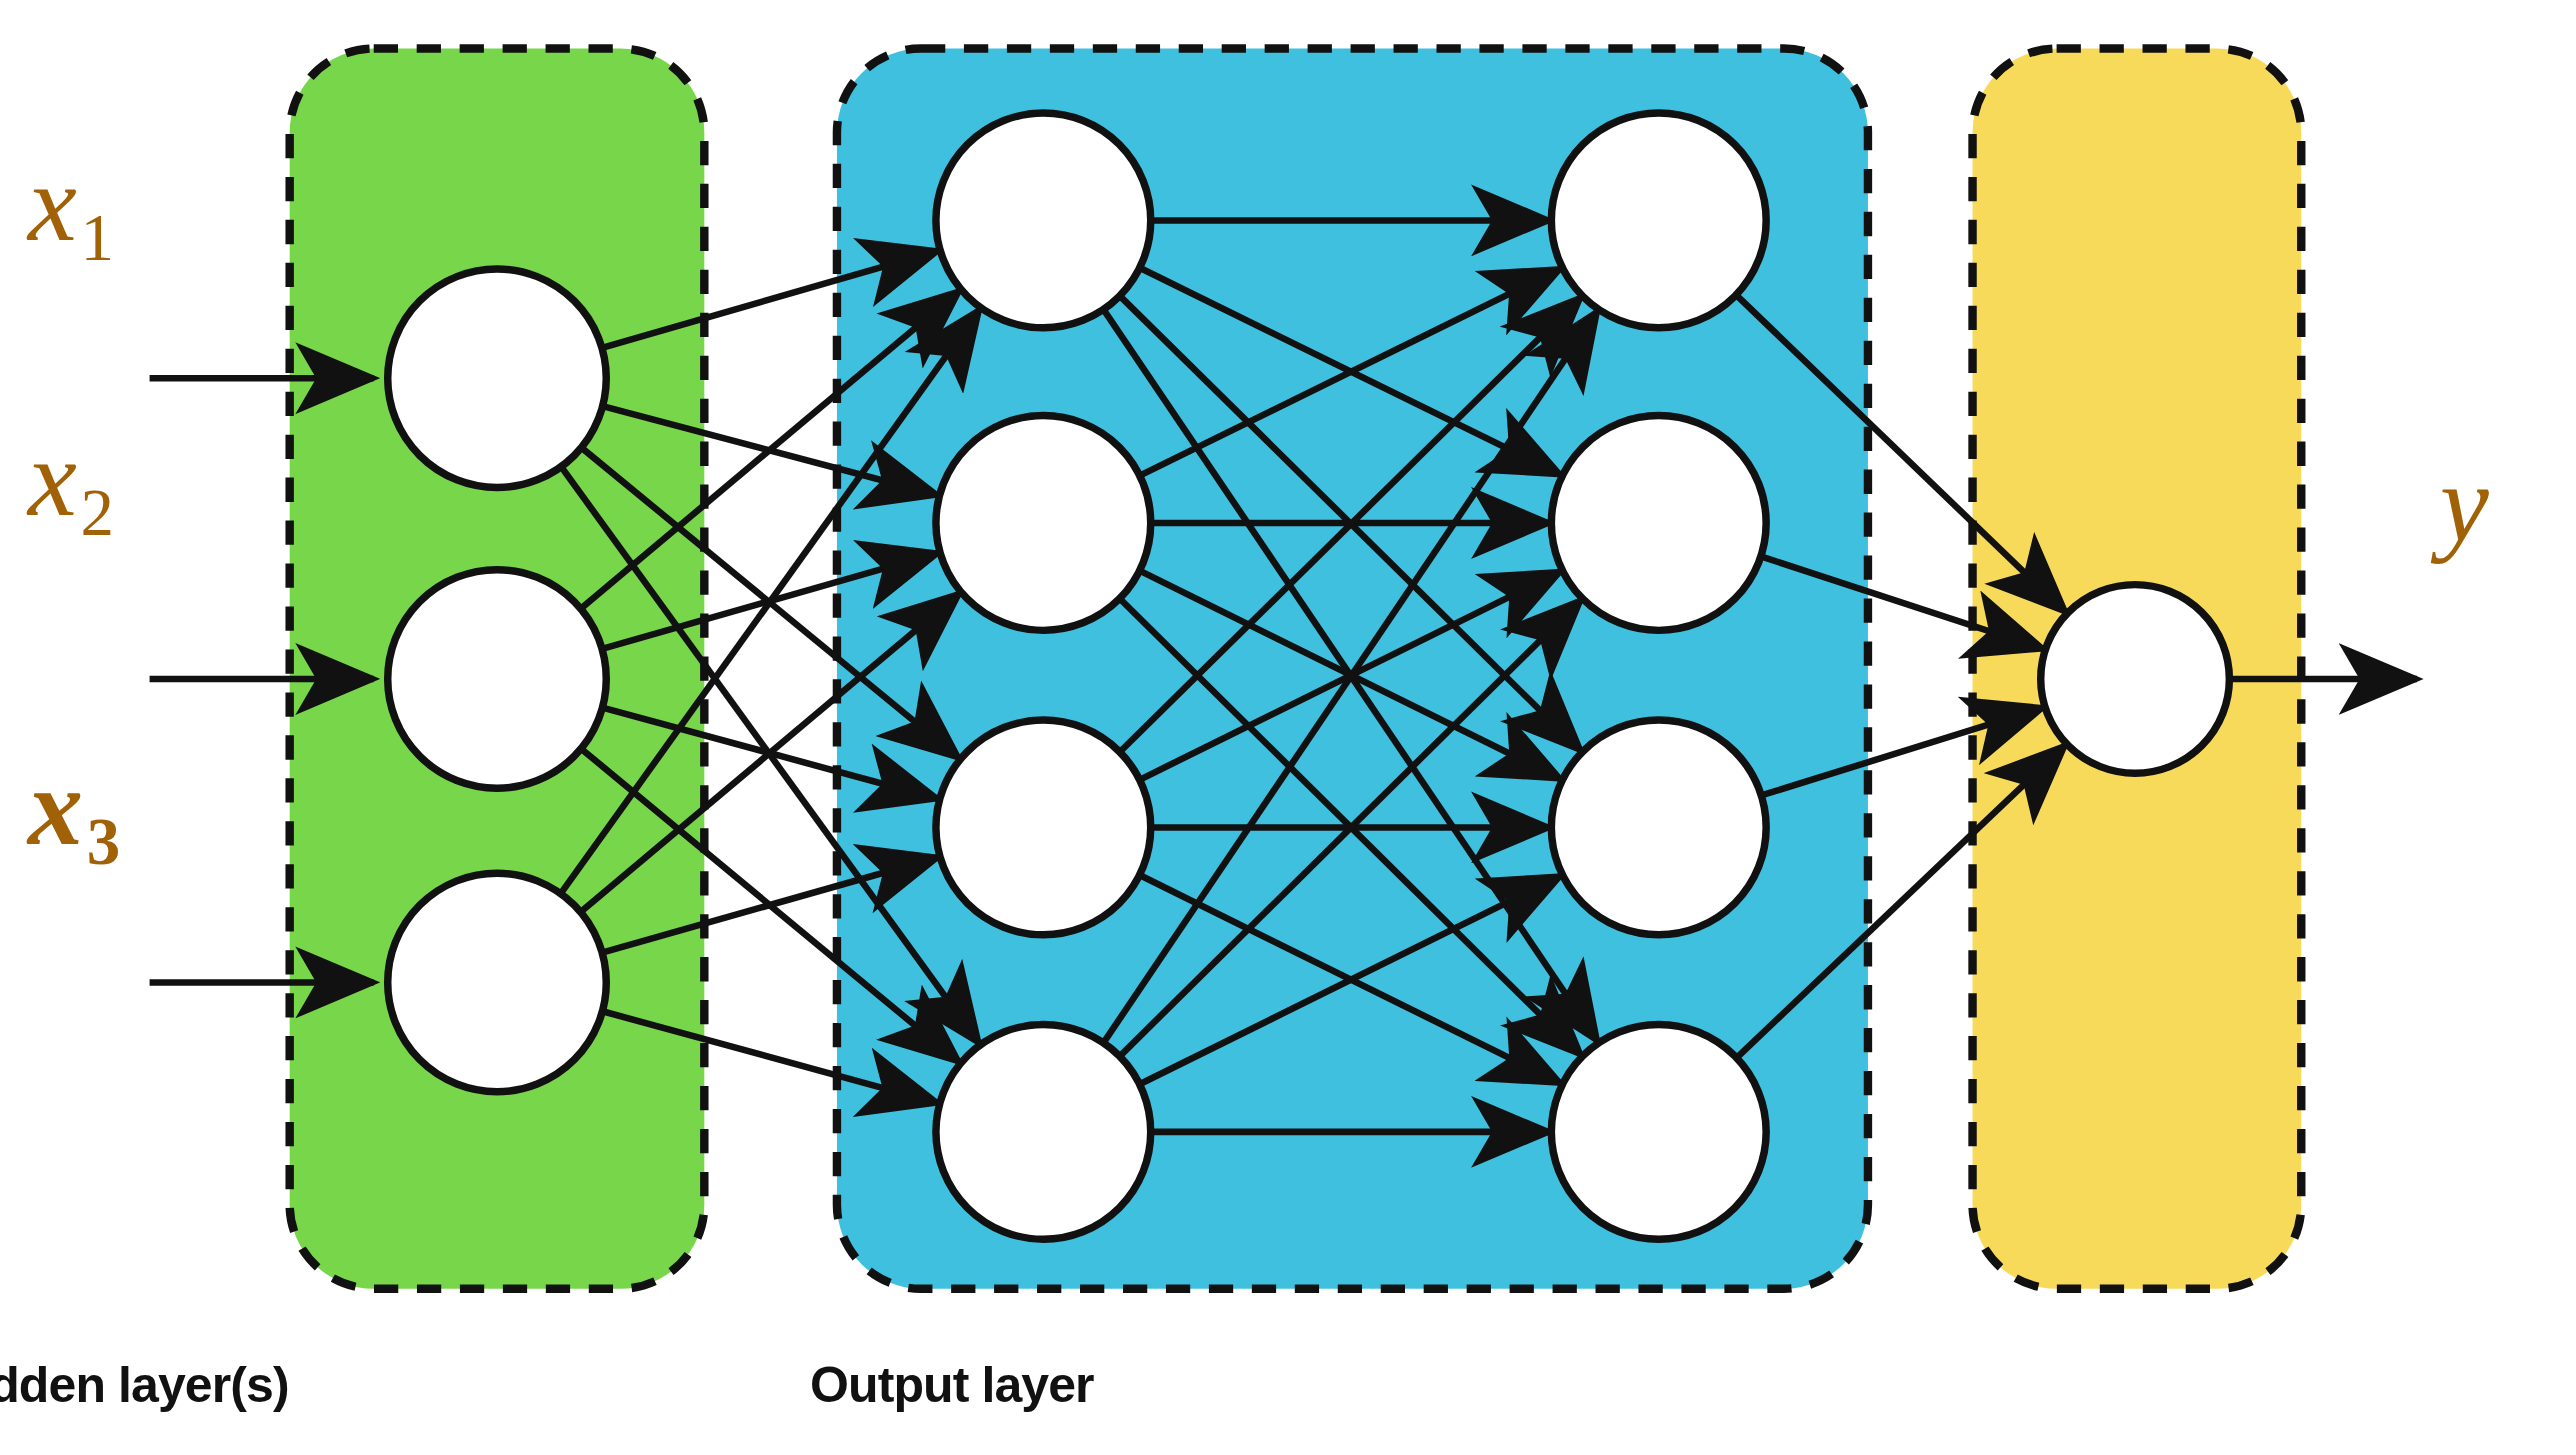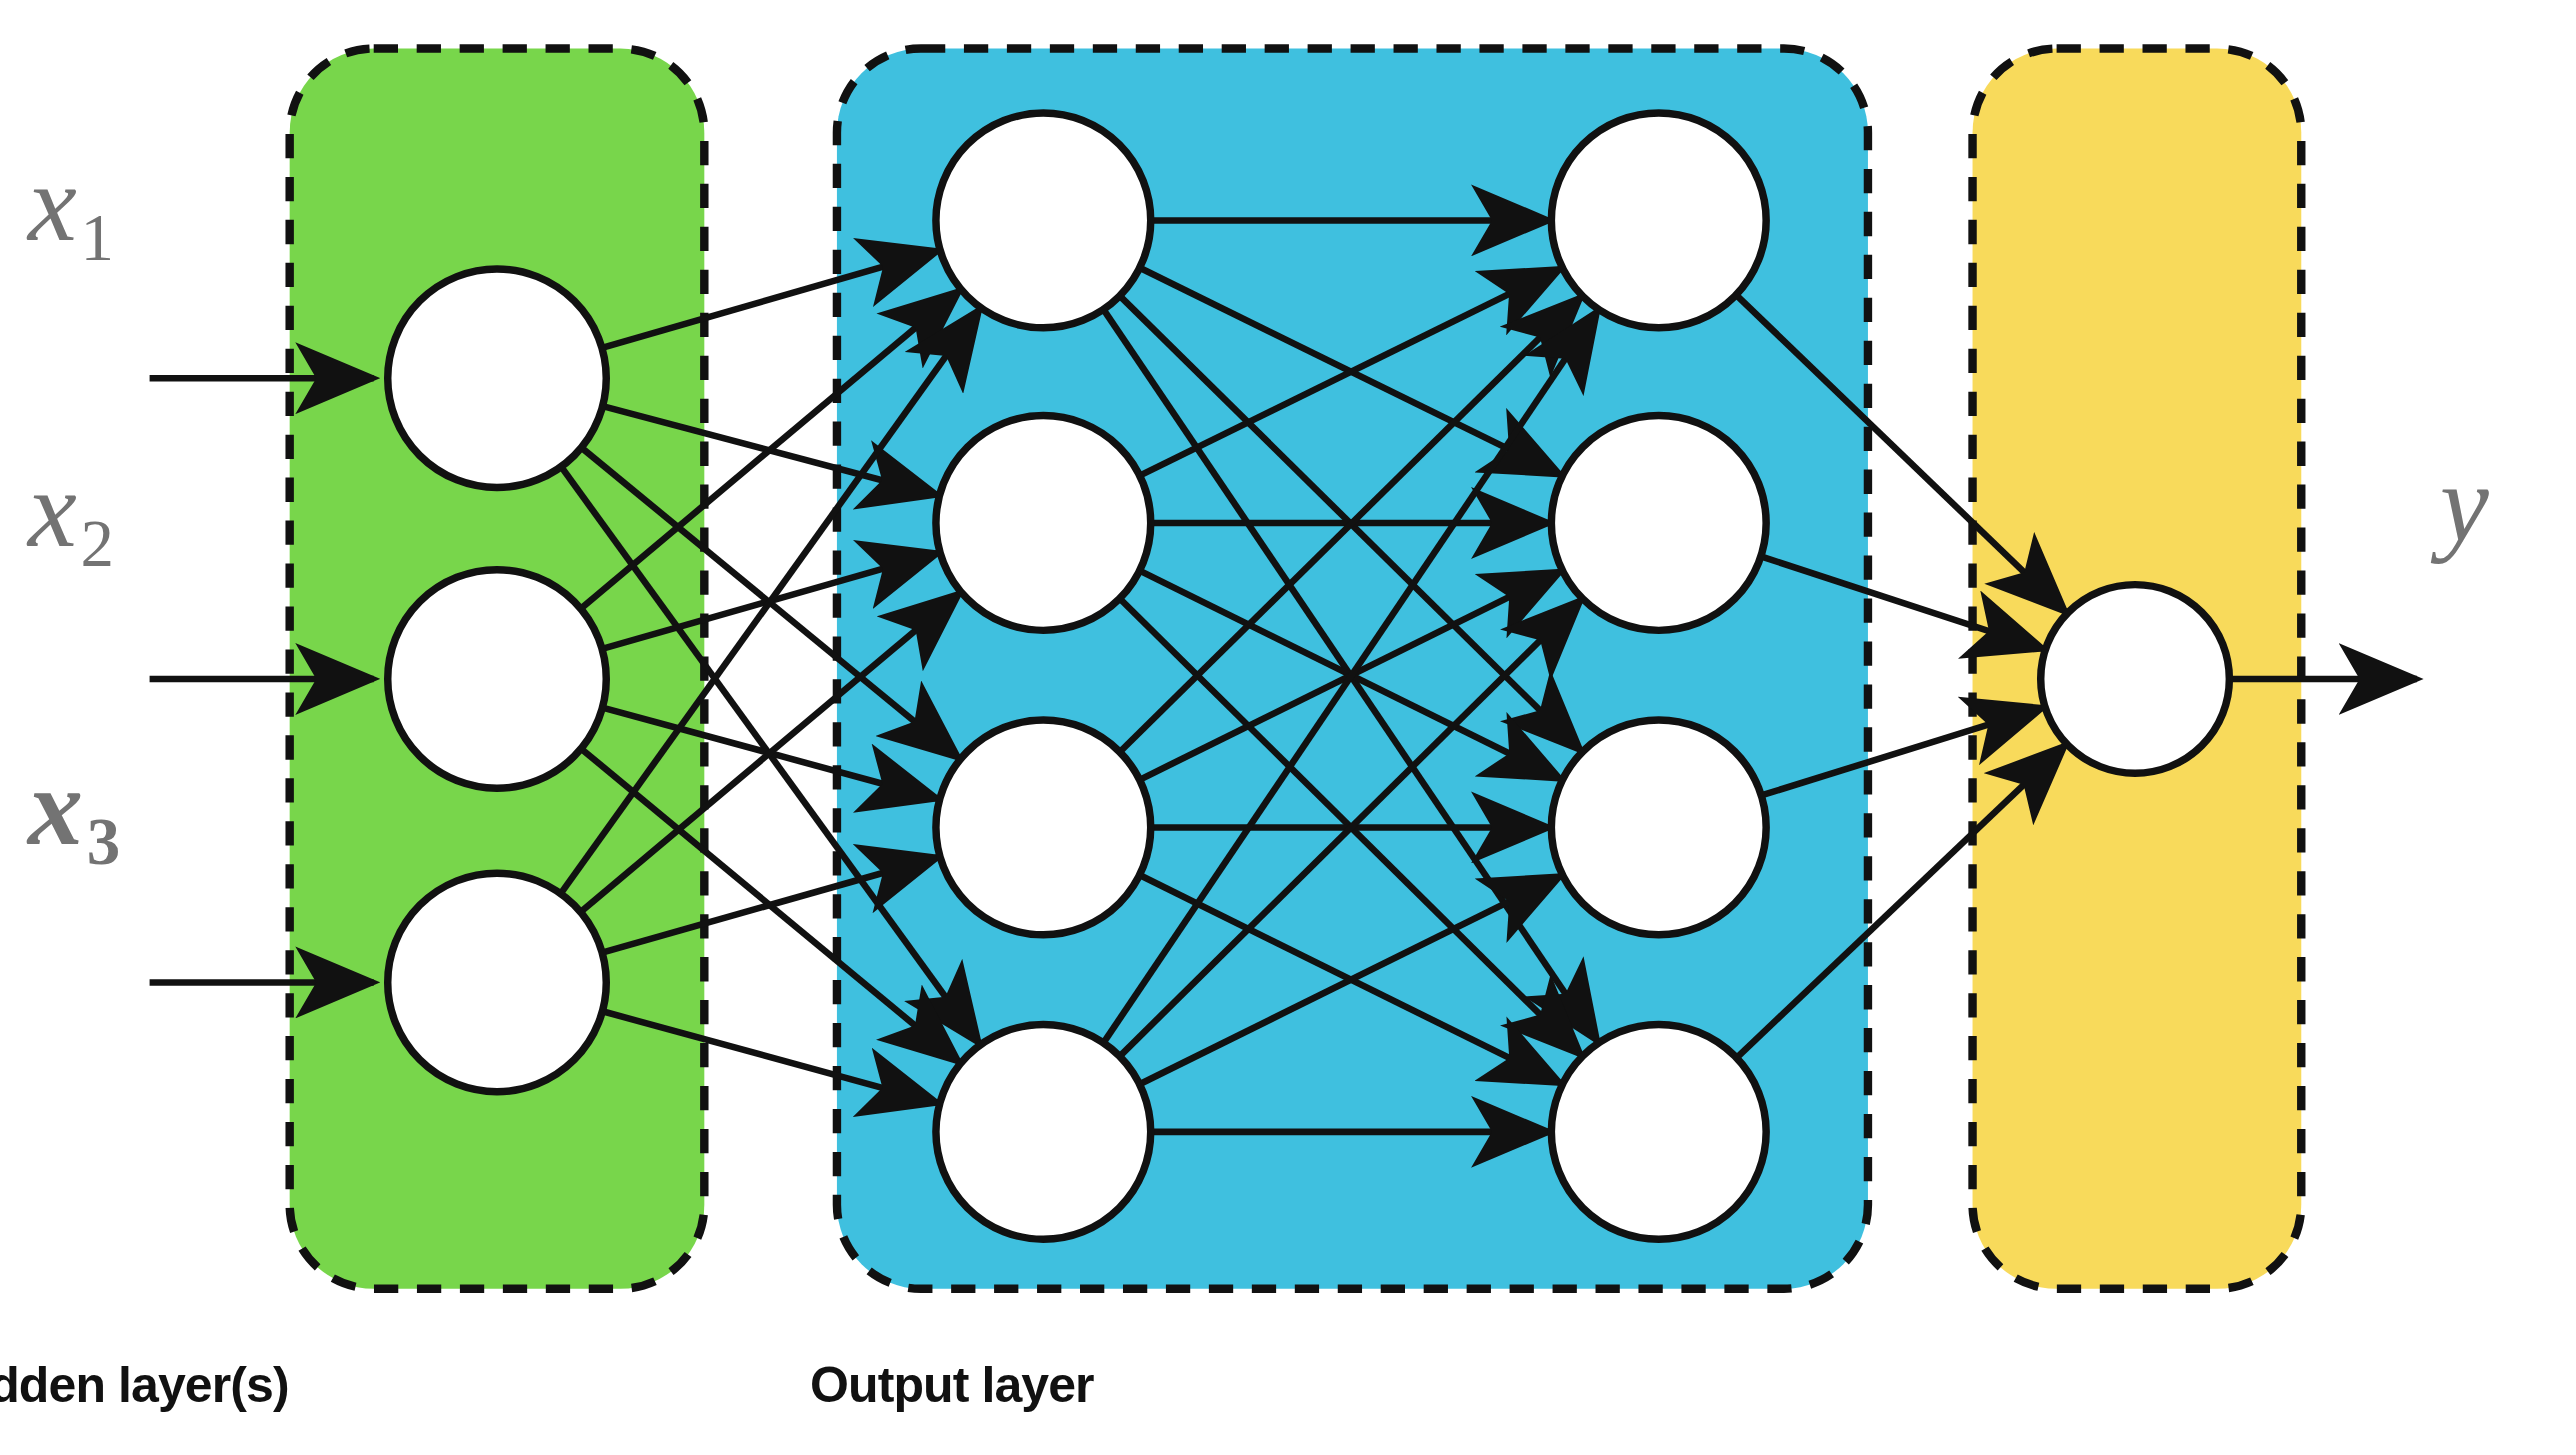--- a/index.html
+++ b/index.html
@@ -14,21 +14,21 @@
     color:#111111;
     letter-spacing:-0.9px;
     white-space:nowrap;
     text-align:center;
   }
   .io-label{
     position:absolute;
     font-family:"Liberation Serif",serif;
     font-style:italic;
     font-size:110px;
-    color:#737373;
+    color:#a16207;
     white-space:nowrap;
   }
   .io-label .sub{
     font-size:67px;
     font-style:normal;
     font-family:"Liberation Serif",serif;
     vertical-align:-0.30em;
     margin-left:3.7px;
   }
 </style>
@@ -104,19 +104,19 @@
         <circle cx="2286" cy="727" r="101" fill="#ffffff" stroke="#111111" stroke-width="8"></circle>
       </g>
   </svg>
 
   <div id="captions">
       <div class="layer-caption" style="top: 1356px; left: -59px; width: auto; text-align: left; transform: none; margin-left: 0px;">Hidden layer(s)</div>
       <div class="layer-caption" style="top: 1356px; left: 810px; width: auto; text-align: center; transform: none; margin-left: 0px;">Output layer</div>
     </div>
   <div id="io-labels">
       <div class="io-label" style="left: 28px; top: 140px;"><span>x</span><span class="sub">1</span></div>
-      <div class="io-label" style="left: 28px; top: 446px;"><span>x</span><span class="sub">2</span></div>
+      <div class="io-label" style="left: 28px; top: 415px;"><span>x</span><span class="sub">2</span></div>
       <div class="io-label" style="left: 28px; top: 744px; font-weight: bold;"><span>x</span><span class="sub">3</span></div>
       <div class="io-label" style="left: 2440px; top: 441px;"><span>y</span></div>
     </div>
 
 </div>
 
 
 </body></html>

